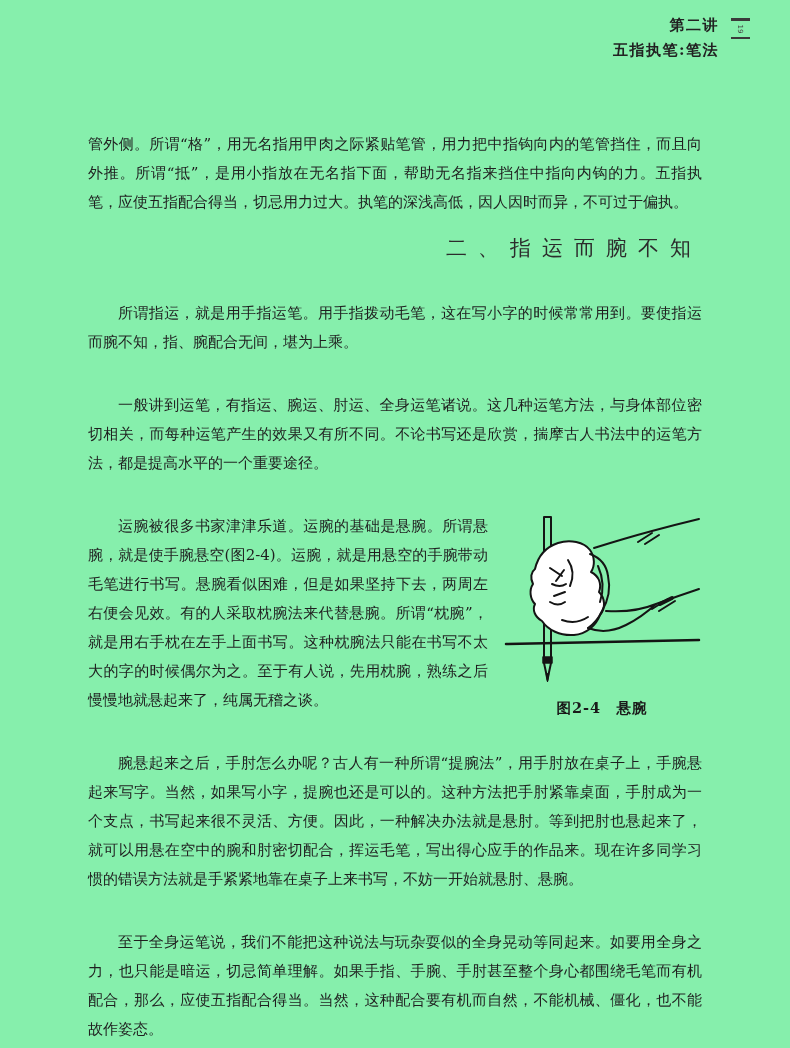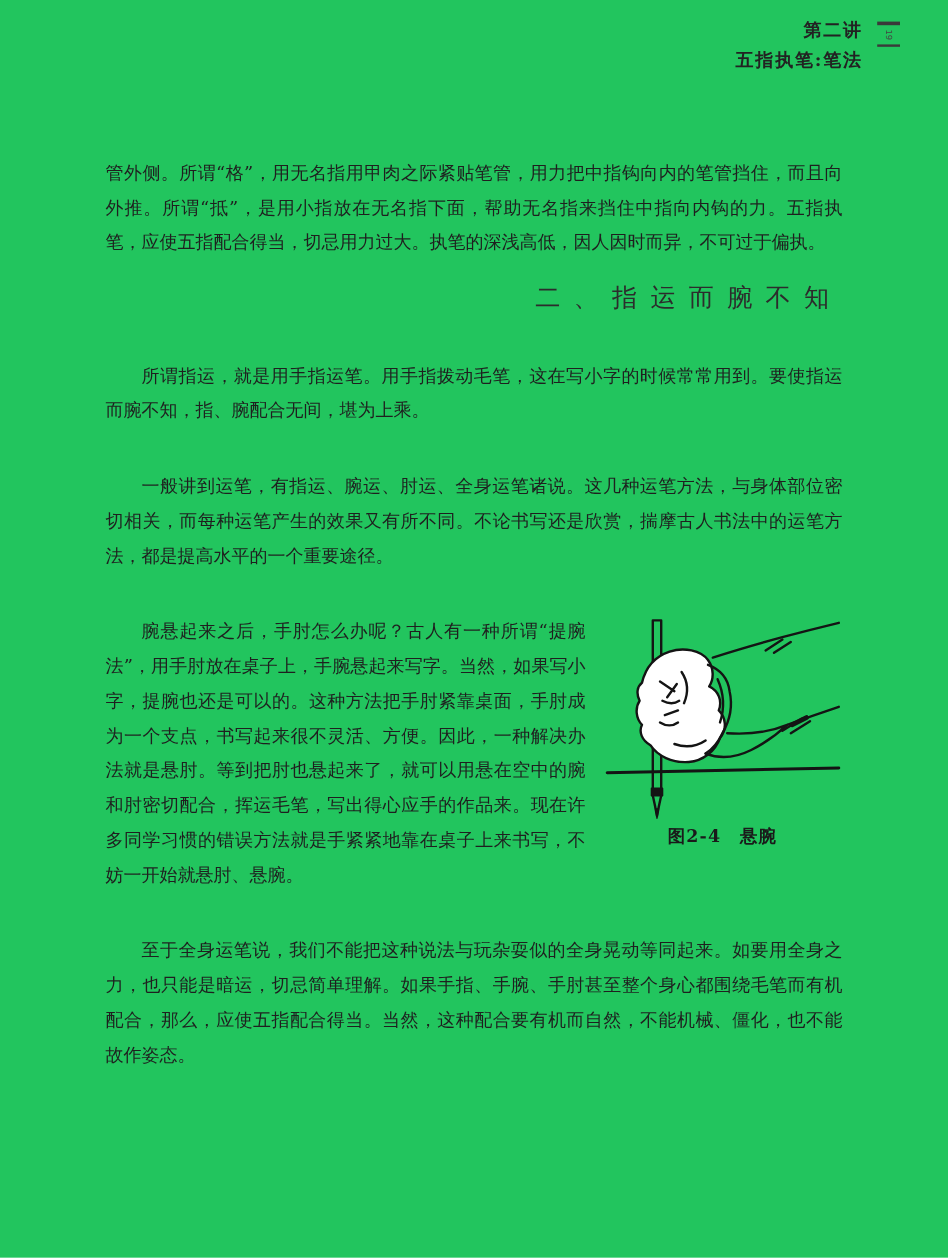--- a/index.html
+++ b/index.html
@@ -3,21 +3,21 @@
 <meta charset="utf-8">
 <style>
   * { margin:0; padding:0; box-sizing:border-box; }
   html,body { background:#ffffff; }
   body {
     width:790px; height:1048px;
     font-family:"DejaVu Serif","Liberation Serif",serif;
     color:#1f1f1f;
     overflow:hidden;
   }
-  .page { position:relative; width:790px; height:1048px; background:#22c55e; }
+  .page { position:relative; width:790px; height:1048px; background:#86efac; }
 
   
   .running-head {
     position:absolute; top:13px; right:40px;
     display:flex; align-items:flex-start; gap:11px;
   }
   .head-text {
     text-align:right; font-weight:bold;
     font-size:15px; line-height:25px; letter-spacing:1.5px;
     color:#222;
@@ -44,21 +44,21 @@
     text-align:right; letter-spacing:11px; text-indent:11px;
     line-height:34px; margin:14px 0 16px 0;
   }
 
   
   .wrap-block::after { content:""; display:block; clear:both; }
   .figure-float { float:right; width:200px; margin:2px 0 0 14px; }
   .figure-art { display:block; width:200px; height:172px; }
   .figure-caption {
     text-align:center; font-weight:bold; font-size:14.5px;
-    line-height:20px; margin-top:2px; letter-spacing:1px; color:#1a1a1a;
+    line-height:20px; margin-top:12px; letter-spacing:1px; color:#1a1a1a;
   }
 </style>
 </head>
 <body>
 
 <div class="page">
 
   <header class="running-head">
     <div class="head-text">
       <div>第二讲</div>
@@ -109,20 +109,21 @@
             <path d="M4,130 L197,126" stroke-width="2.5"></path>
 
             <path fill="#141414" stroke-width="1.5" d="M41,143 L50,143 L50,149 L41,149 Z"></path>
             <path d="M42,149 Q44,158 45.5,166 Q47,158 49,149"></path>
             <path fill="#141414" stroke-width="1" d="M44.2,160 L45.5,168 L46.8,160 Z"></path>
           </g>
         </svg>
         <figcaption class="figure-caption">图2-4　悬腕</figcaption>
       </figure>
 
+      <p class="para">运腕被很多书家津津乐道。运腕的基础是悬腕。所谓悬腕，就是使手腕悬空(图2-4)。运腕，就是用悬空的手腕带动毛笔进行书写。悬腕看似困难，但是如果坚持下去，两周左右便会见效。有的人采取枕腕法来代替悬腕。所谓“枕腕”，就是用右手枕在左手上面书写。这种枕腕法只能在书写不太大的字的时候偶尔为之。至于有人说，先用枕腕，熟练之后慢慢地就悬起来了，纯属无稽之谈。</p>
       <p class="para">腕悬起来之后，手肘怎么办呢？古人有一种所谓“提腕法”，用手肘放在桌子上，手腕悬起来写字。当然，如果写小字，提腕也还是可以的。这种方法把手肘紧靠桌面，手肘成为一个支点，书写起来很不灵活、方便。因此，一种解决办法就是悬肘。等到把肘也悬起来了，就可以用悬在空中的腕和肘密切配合，挥运毛笔，写出得心应手的作品来。现在许多同学习惯的错误方法就是手紧紧地靠在桌子上来书写，不妨一开始就悬肘、悬腕。</p>
     </div>
 
 
     <p class="para">至于全身运笔说，我们不能把这种说法与玩杂耍似的全身晃动等同起来。如要用全身之力，也只能是暗运，切忌简单理解。如果手指、手腕、手肘甚至整个身心都围绕毛笔而有机配合，那么，应使五指配合得当。当然，这种配合要有机而自然，不能机械、僵化，也不能故作姿态。</p>
 
   </main>
 </div>
 
 </body></html>

